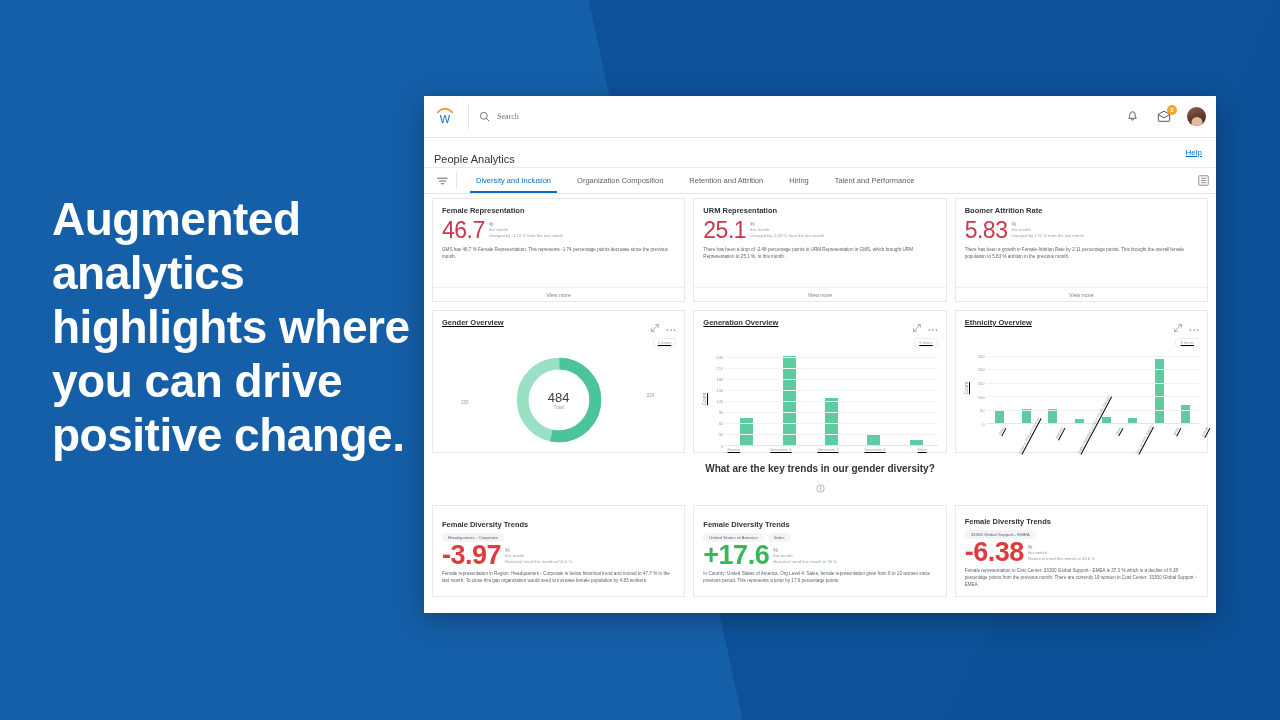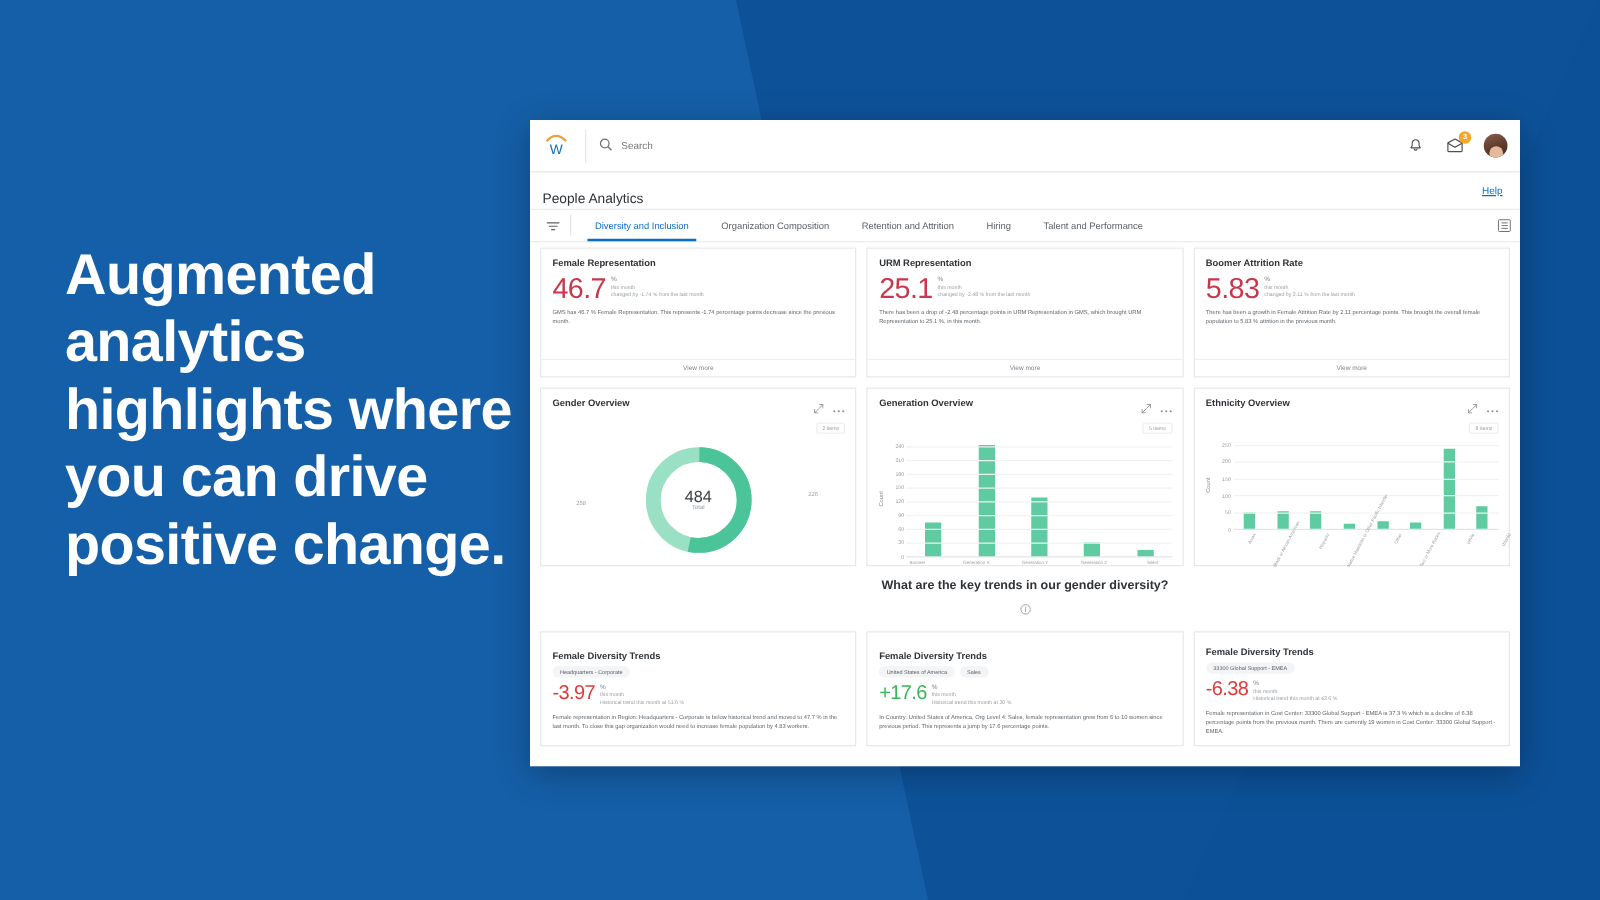--- a/index.html
+++ b/index.html
@@ -53,21 +53,21 @@
     border-bottom: 1px solid #e4e7ea;
     display: flex; align-items: center;
     padding: 0 10px 0 8px;
     background: #fff;
   }
   .wd-logo { width: 26px; height: 26px; display:flex; align-items:center; justify-content:center; }
   .topbar-div { width:1px; height:26px; background:#e4e7ea; margin:0 10px; }
   .search-wrap { flex: 1; display: flex; align-items: center; gap: 7px; }
   .search-input {
     border: none; outline: none; background: transparent;
-    font-family: Liberation Sans, sans-serif;
+    font-family: Liberation Serif, serif;
     font-size: 8px; color: #6a7179; width: 200px; padding:0;
   }
   .topbar-icons { display: flex; align-items: center; gap: 14px; }
   .icon-btn { width: 18px; height: 18px; position: relative; display:flex; align-items:center; justify-content:center; }
   .badge {
     position: absolute; top: -3px; right: -4px;
     min-width: 10px; height: 10px; border-radius: 50%;
     background: #f5a623; color: #fff; font-size: 6px;
     display: flex; align-items: center; justify-content: center;
     font-weight: bold; padding: 0 1px;
@@ -140,21 +140,21 @@
   .card-desc { color: #5e6469; }
 
   .view-more-bar {
     margin-top: auto;
     border-top: 1px solid #edf0f2;
     height: 14px; display: flex; align-items: center; justify-content: center;
   }
   .view-more { font-size: 5.2px; color: #7d8389; }
 
   
-  .chart-card { height: 143px; position: relative; }
+  .chart-card { height: 143px; position: relative; text-decoration: underline; }
   .chart-head {
     display: flex; align-items: flex-start; justify-content: space-between;
     padding: 7px 8px 0 9px;
   }
   .chart-head-right { display: flex; flex-direction: column; align-items: flex-end; gap: 2px; }
   .chart-icons { display: flex; align-items: center; gap: 7px; }
   .items-pill {
     font-size: 4.2px; color: #9aa0a5; border: 1px solid #edeff1;
     padding: 1px 4px; border-radius: 2px;
   }
@@ -199,21 +199,21 @@
   }
   .question-text { font-size: 10px; color: #2f3337; font-weight: bold; }
 
   
   .trend-card { height: 92px; justify-content: center; }
   .tags { display: flex; gap: 4px; margin: 4px 0 2px 0; flex-wrap: wrap; }
   .tag {
     font-size: 4.4px; color: #5e6469; background: #f2f4f6;
     border-radius: 8px; padding: 2px 6px; white-space: nowrap;
   }
-  .trend-num { font-size: 16px; line-height: 22px; font-weight: 400; letter-spacing: -0.5px; }
+  .trend-num { font-size: 27px; line-height: 22px; font-weight: 700; letter-spacing: -0.5px; }
   .trend-num.neg { color: #e03b3b; }
   .trend-num.pos { color: #3ab55a; }
 </style>
 </head>
 <body>
 
 <div class="bg-base"></div>
 <div class="bg-wedge"></div>
 <div class="bg-wedge2"></div>
 

